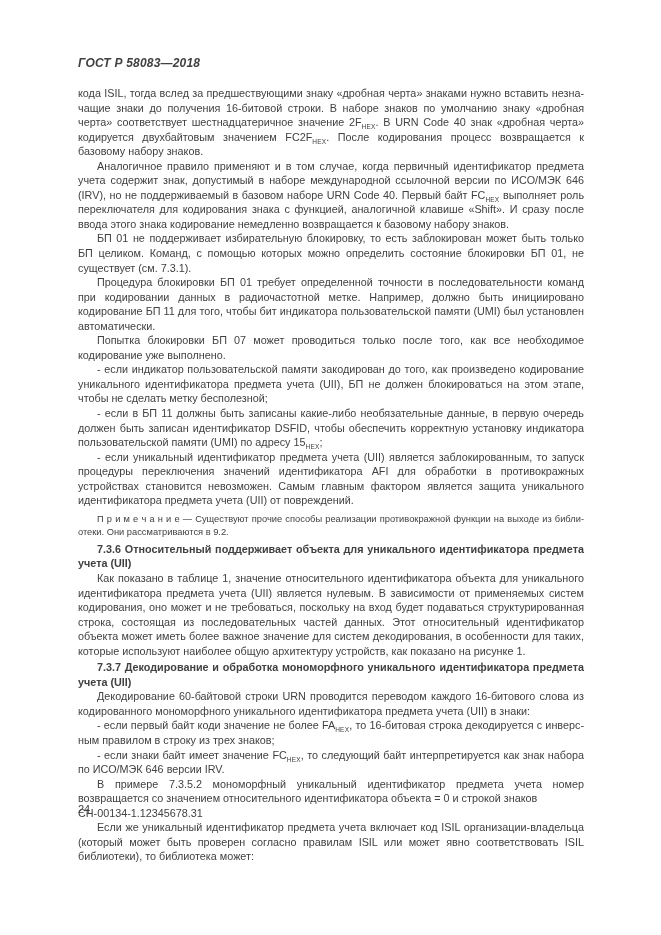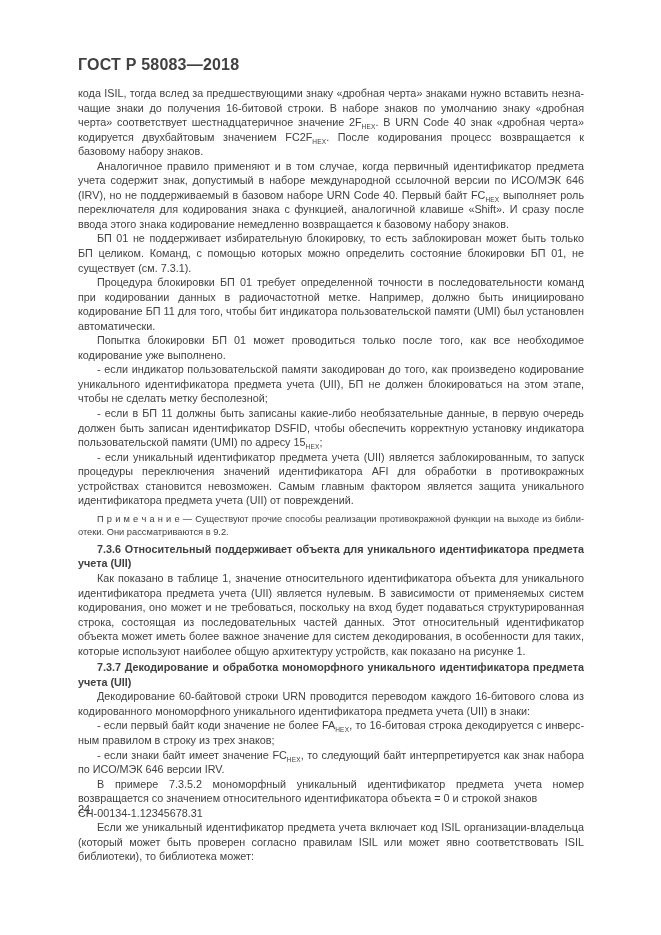--- a/index.html
+++ b/index.html
@@ -13,23 +13,24 @@
     height: 935px;
     background: #ffffff;
     color: #414141;
     font-family: "Liberation Sans", sans-serif;
     overflow: hidden;
   }
   .doc-header {
     position: absolute;
     left: 78px;
     top: 56px;
-    font-size: 16px;
+    font-size: 12px;
     font-weight: bold;
     letter-spacing: 0.2px;
+    font-style: italic;
   }
   .doc-body {
     position: absolute;
     left: 78px;
     top: 86px;
     width: 506px;
     font-size: 10.8px;
     line-height: 14.55px;
     text-align: justify;
     hyphens: manual;
@@ -64,21 +65,21 @@
 <body>
 
 <div class="page">
   <div class="doc-header">ГОСТ Р 58083—2018</div>
 
   <main class="doc-body">
       <p class="blk para para-first"><span>кода ISIL, тогда вслед за предшествующими знаку «дробная черта» знаками нужно вставить незна­чащие знаки до получения 16-битовой строки. В наборе знаков по умолчанию знаку «дробная черта» соответствует шестнадцатеричное значение 2F</span><sub class="hex">HEX</sub><span>. В URN Code 40 знак «дробная черта» кодируется двух­байтовым значением FC2F</span><sub class="hex">HEX</sub><span>. После кодирования процесс возвращается к базовому набору знаков.</span></p>
       <p class="blk para"><span>Аналогичное правило применяют и в том случае, когда первичный идентификатор предмета учета содержит знак, допустимый в наборе международной ссылочной версии по ИСО/МЭК 646 (IRV), но не поддерживаемый в базовом наборе URN Code 40. Первый байт FC</span><sub class="hex">HEX</sub><span> выполняет роль переключателя для кодирования знака с функцией, аналогичной клавише «Shift». И сразу после ввода этого знака ко­дирование немедленно возвращается к базовому набору знаков.</span></p>
       <p class="blk para"><span>БП 01 не поддерживает избирательную блокировку, то есть заблокирован может быть только БП цели­ком. Команд, с помощью которых можно определить состояние блокировки БП 01, не существует (см. 7.3.1).</span></p>
       <p class="blk para"><span>Процедура блокировки БП 01 требует определенной точности в последовательности команд при кодировании данных в радиочастотной метке. Например, должно быть инициировано кодирование БП 11 для того, чтобы бит индикатора пользовательской памяти (UMI) был установлен автоматически.</span></p>
-      <p class="blk para"><span>Попытка блокировки БП 01 может проводиться только после того, как все необходимое кодирова­ние уже выполнено.</span></p>
+      <p class="blk para"><span>Попытка блокировки БП 07 может проводиться только после того, как все необходимое кодирова­ние уже выполнено.</span></p>
       <p class="blk para"><span>- если индикатор пользовательской памяти закодирован до того, как произведено кодирование уникального идентификатора предмета учета (UII), БП не должен блокироваться на этом этапе, чтобы не сделать метку бесполезной;</span></p>
       <p class="blk para"><span>- если в БП 11 должны быть записаны какие-либо необязательные данные, в первую очередь должен быть записан идентификатор DSFID, чтобы обеспечить корректную установку индикатора поль­зовательской памяти (UMI) по адресу 15</span><sub class="hex">HEX</sub><span>;</span></p>
       <p class="blk para"><span>- если уникальный идентификатор предмета учета (UII) является заблокированным, то запуск процедуры переключения значений идентификатора AFI для обработки в противокражных устройствах становится невозможен. Самым главным фактором является защита уникального идентификатора предмета учета (UII) от повреждений.</span></p>
       <p class="blk note"><span>П&nbsp;р&nbsp;и&nbsp;м&nbsp;е&nbsp;ч&nbsp;а&nbsp;н&nbsp;и&nbsp;е — Существуют прочие способы реализации противокражной функции на выходе из библи­отеки. Они рассматриваются в 9.2.</span></p>
       <p class="blk head-bold"><span>7.3.6 Относительный поддерживает объекта для уникального идентификатора предмета учета (UII)</span></p>
       <p class="blk para"><span>Как показано в таблице 1, значение относительного идентификатора объекта для уникального идентификатора предмета учета (UII) является нулевым. В зависимости от применяемых систем коди­рования, оно может и не требоваться, поскольку на вход будет подаваться структурированная строка, состоящая из последовательных частей данных. Этот относительный идентификатор объекта может иметь более важное значение для систем декодирования, в особенности для таких, которые использу­ют наиболее общую архитектуру устройств, как показано на рисунке 1.</span></p>
       <p class="blk head-bold"><span>7.3.7 Декодирование и обработка мономорфного уникального идентификатора предмета учета (UII)</span></p>
       <p class="blk para"><span>Декодирование 60-байтовой строки URN проводится переводом каждого 16-битового слова из кодированного мономорфного уникального идентификатора предмета учета (UII) в знаки:</span></p>
       <p class="blk para"><span>- если первый байт коди значение не более FA</span><sub class="hex">HEX</sub><span>, то 16-битовая строка декодируется с инверс­ным правилом в строку из трех знаков;</span></p>
       <p class="blk para"><span>- если знаки байт имеет значение FC</span><sub class="hex">HEX</sub><span>, то следующий байт интерпретируется как знак набора по ИСО/МЭК 646 версии IRV.</span></p>

